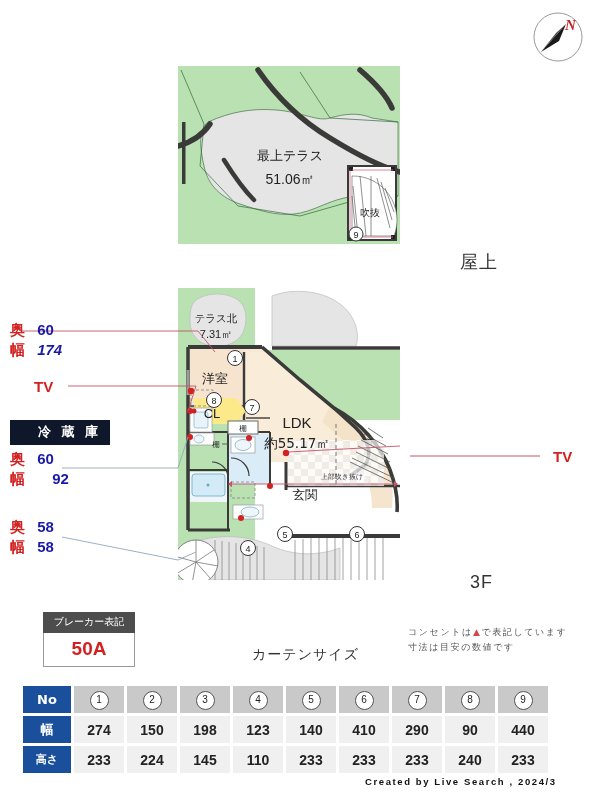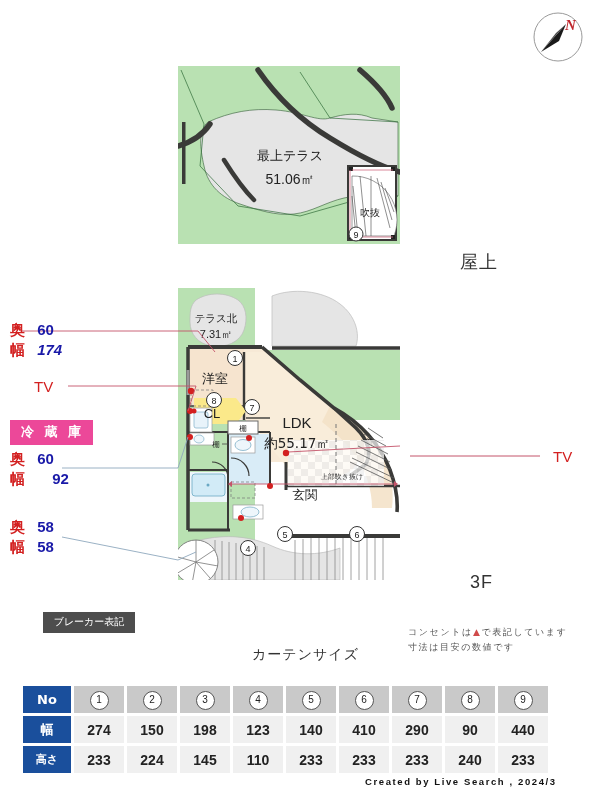--- a/index.html
+++ b/index.html
@@ -14,23 +14,23 @@
   #plan{left:0;top:0;width:600px;height:610px;}
 
   
   .jp{font-family:"DejaVu Sans","Liberation Sans",sans-serif;}
   .floorlbl{font-size:18px;color:#333;letter-spacing:1px;}
 
   
   .annot{font-size:15px;line-height:20px;white-space:nowrap;}
   .annot .k{color:#d32020;font-weight:700;}
   .annot .v{color:#1a1aa8;font-weight:700;}
-  .tvlbl{color:#d32020;font-size:15px;font-weight:400;}
-  .devbox{display:inline-block;background:#ec4899;color:#fff;font-size:13px;
-          font-weight:700;letter-spacing:3px;padding:3px 9px 4px 11px;}
+  .tvlbl{color:#d32020;font-size:15px;font-weight:700;}
+  .devbox{display:inline-block;background:#0f172a;color:#fff;font-size:13px;
+          font-weight:700;letter-spacing:3px;padding:3px 9px 4px 28px;}
 
   
   #breaker{left:14px;top:612px;width:92px;margin-left:29px;}
   #breaker .bhead{background:#4d4d4d;color:#fff;font-size:10px;text-align:center;
                   padding:3px 0 4px;letter-spacing:0px;}
   #breaker .bval{border:1px solid #9a9a9a;border-top:none;color:#d32020;
                  font-size:19px;font-weight:700;text-align:center;padding:5px 0 6px;
                  background:#fff;}
 
   
@@ -363,20 +363,21 @@
   </div>
 </div>
 
 <div class="abs tvlbl" style="left:553px;top:448px;">TV</div>
 
 <div class="abs floorlbl jp" style="left:460px;top:250px;">屋上</div>
 <div class="abs floorlbl" style="left:470px;top:572px;">3F</div>
 
 <div class="abs" id="breaker">
   <div class="bhead jp">ブレーカー表記</div>
+  <div class="bval">50A</div>
 </div>
 
 <div class="abs jp" id="notes">
   <div><span>コンセントは</span><span class="tri">▲</span><span>で表記しています</span></div>
   <div>寸法は目安の数値です</div>
 </div>
 
 <div class="abs jp" id="curtain-title">カーテンサイズ</div>
 
 <table id="ctable">

